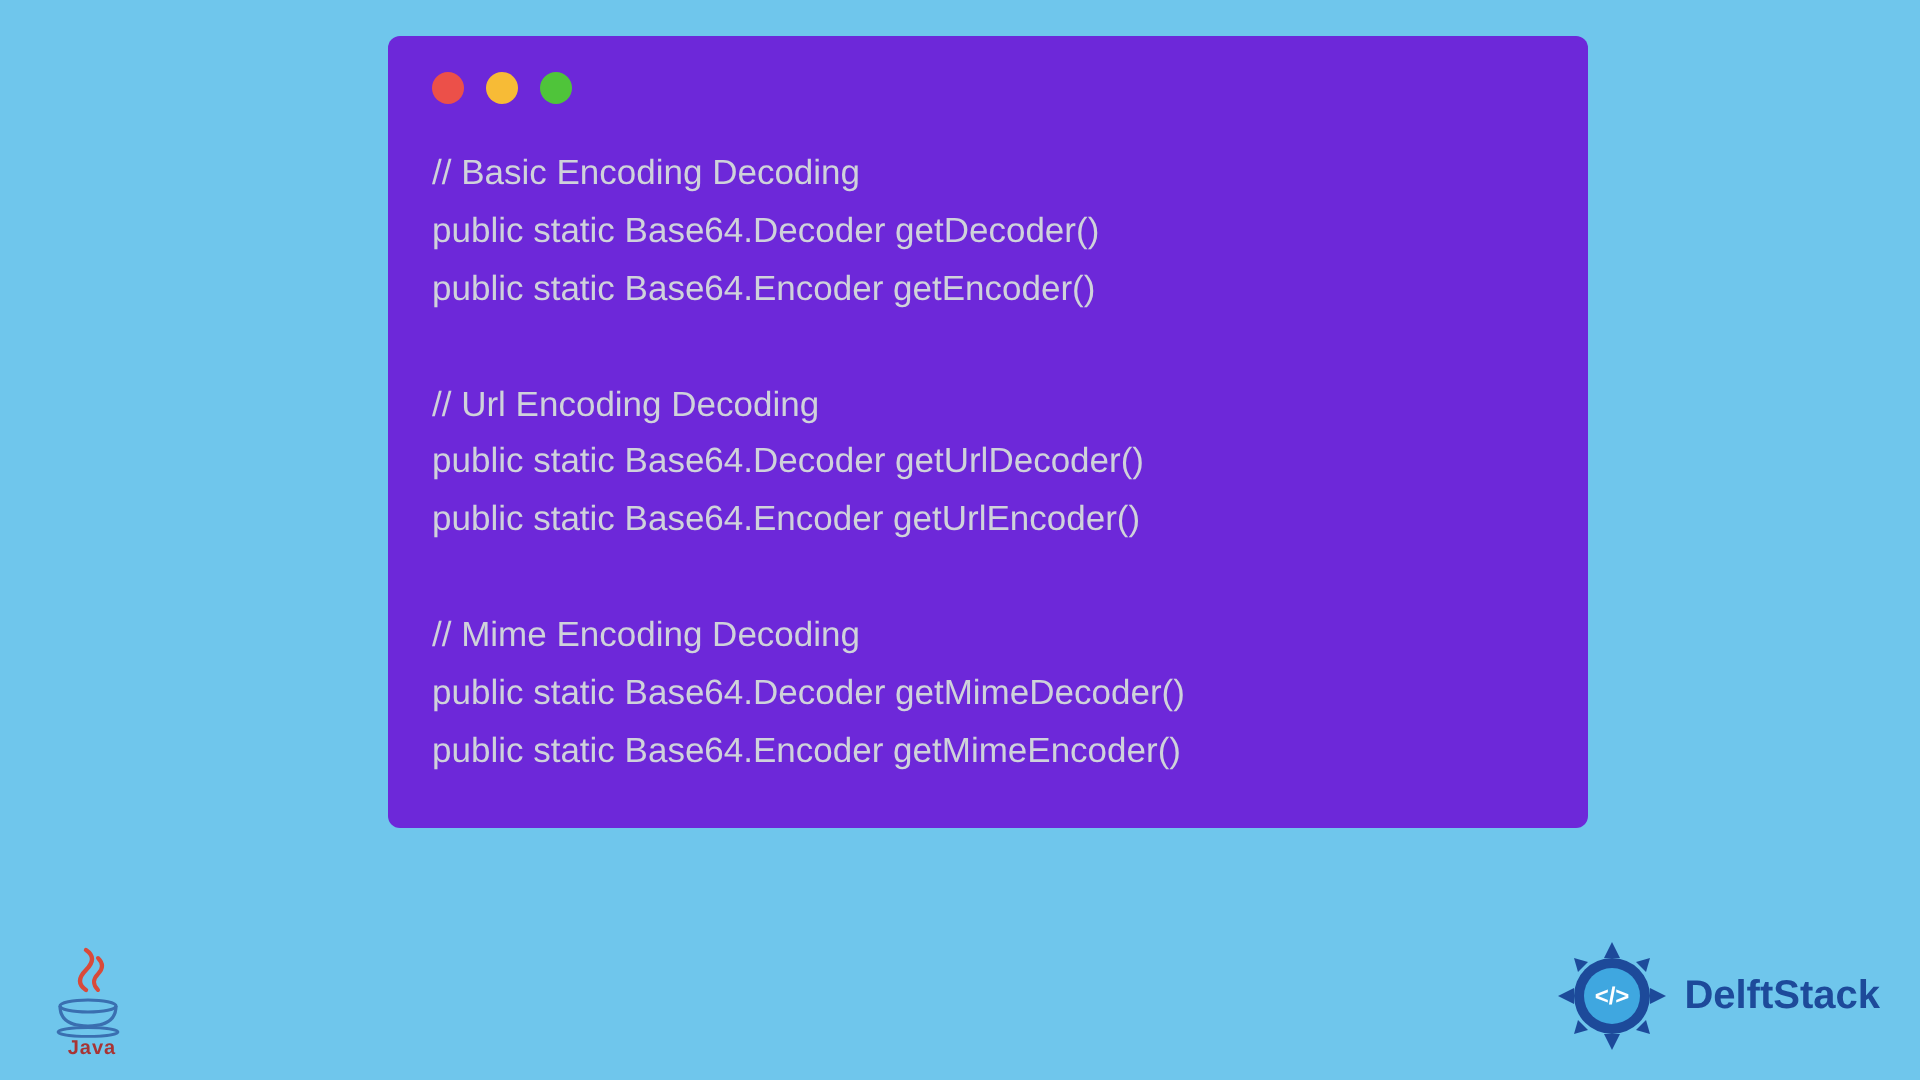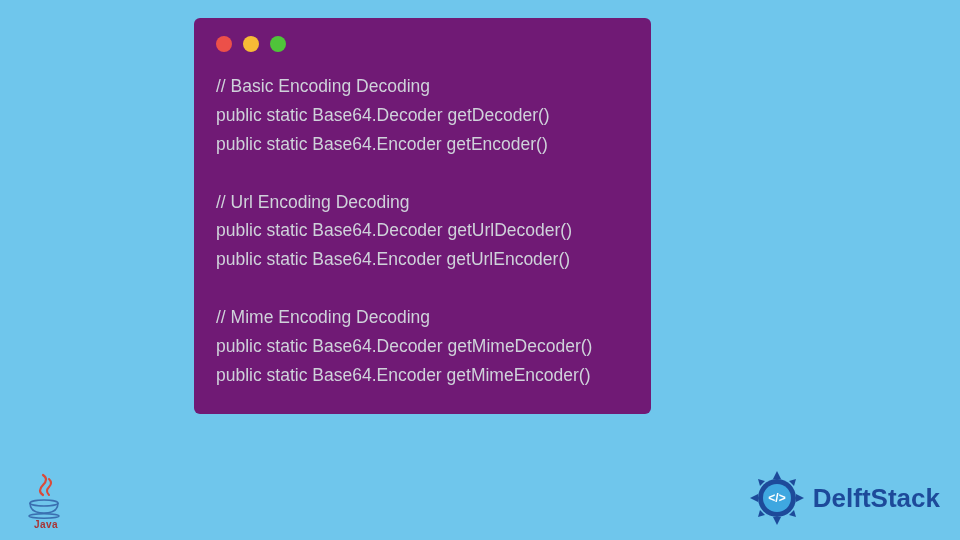--- a/index.html
+++ b/index.html
@@ -8,22 +8,22 @@
     height: 540px;
     background: #6fc6ec;
     position: relative;
     font-family: Arial, Helvetica, sans-serif;
     overflow: hidden;
   }
   .code-panel {
     position: absolute;
     left: 194px;
     top: 18px;
-    width: 457px;
-    background: #701a75;
+    width: 600px;
+    background: #6d28d9;
     border-radius: 6px;
     padding-bottom: 24px;
   }
   .titlebar {
     display: flex;
     gap: 11px;
     padding: 18px 22px 10px 22px;
   }
   .dot {
     width: 16px;
@@ -63,21 +63,21 @@
   .cup svg { display: block; margin: 0 auto; }
   .delft {
     position: absolute;
     right: 20px;
     bottom: 14px;
     display: flex;
     align-items: center;
     gap: 8px;
   }
   .delft-text {
-    font-size: 26px;
+    font-size: 20px;
     font-weight: bold;
     color: #1d4a9a;
   }
   .gear {
     width: 56px;
     height: 56px;
     position: relative;
   }
 </style>
 </head>

